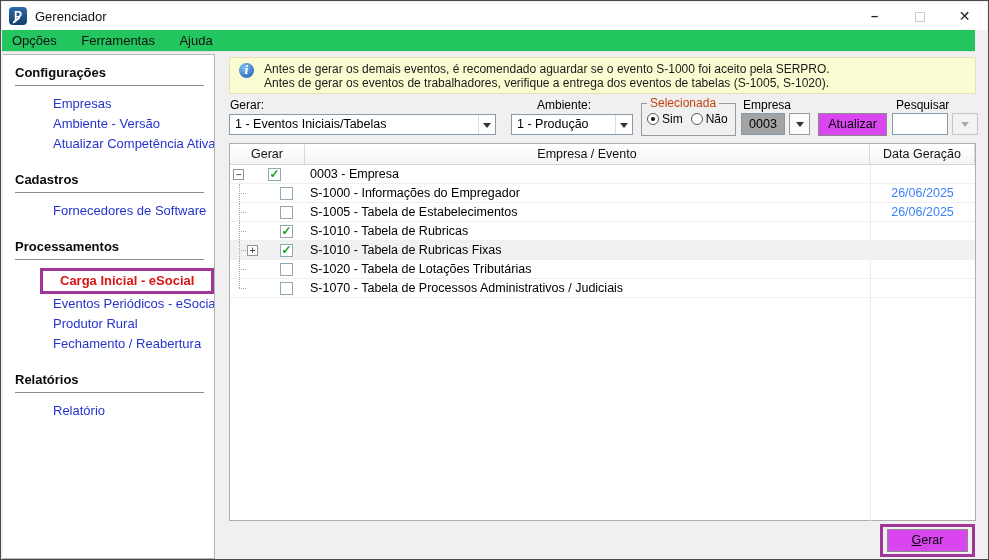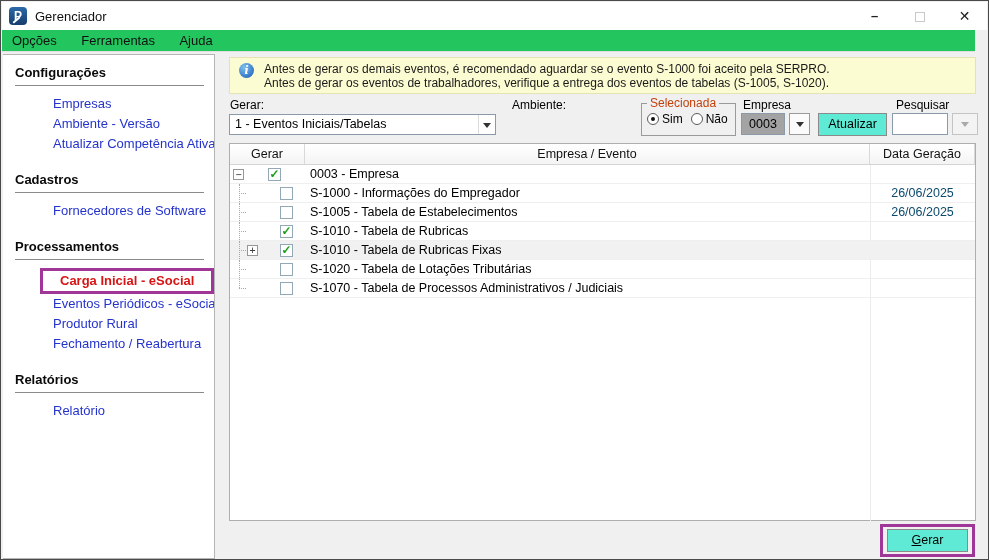--- a/index.html
+++ b/index.html
@@ -31,21 +31,21 @@
   .annotation-box { display:inline-block; margin-left:37px; border:3px solid #a13699; padding:1px 17px; background:transparent; }
   .annotation-box .side-link { margin-left:0; color:#d81414; font-weight:bold; height:18px; line-height:18px; }
 
   
   .banner { position:absolute; left:228px; top:56px; width:747px; height:37px; background:#fcfcd3; border:1px solid #e3e3b5; }
   .info-icon { position:absolute; left:9px; top:5px; width:15px; height:15px; border-radius:50%; background:radial-gradient(circle at 35% 30%, #7fc0ee, #1458b8); color:#fff; font-family:"DejaVu Serif", serif; font-style:italic; font-weight:bold; font-size:11px; text-align:center; line-height:15px; }
   .banner-text { position:absolute; left:34px; top:4px; font-size:12px; color:#1a1a1a; line-height:14px; white-space:nowrap; }
 
   .ctl-label { position:absolute; font-size:12px; color:#000; }
   #lbl-gerar { left:229px; top:97px; }
-  #lbl-ambiente { left:511px; top:97px; }
+  #lbl-ambiente { left:536px; top:97px; }
   #lbl-empresa { left:742px; top:97px; }
   #lbl-pesquisar { left:895px; top:97px; }
 
   .combo { position:absolute; height:21px; background:#fff; border:1px solid #8a9aa8; }
   .combo .val { position:absolute; left:5px; top:0; line-height:19px; font-size:12.5px; color:#000; white-space:nowrap; }
   .combo .arrowzone { position:absolute; right:0; top:0; bottom:0; width:17px; border-left:1px solid #dcdcdc; }
   .tri { position:absolute; left:50%; top:50%; margin:-2px 0 0 -4px; width:0; height:0; border-left:4px solid transparent; border-right:4px solid transparent; border-top:5px solid #333; }
   #combo-gerar { left:228px; top:113px; width:267px; }
   #combo-ambiente { left:510px; top:113px; width:122px; }
 
@@ -57,34 +57,34 @@
   .radio-lbl { font-size:12px; margin-left:3px; }
   .radio-group-item { display:flex; align-items:center; }
 
   .field { position:absolute; background:#a3a3a3; border:1px solid #8a9aa8; font-size:12.5px; }
   #empresa-field { left:740px; top:112px; width:44px; height:22px; text-align:center; line-height:20px; }
   .dd-btn { position:absolute; width:21px; height:22px; background:#fbfbfb; border:1px solid #9a9a9a; }
   #empresa-arrow { left:788px; top:112px; }
   #pesquisar-arrow { left:951px; top:112px; width:26px; background:#f3f3f3; border-color:#c4c4c4; }
   #pesquisar-arrow .tri { border-top-color:#a9a9a9; }
   #pesquisar-input { left:891px; top:112px; width:56px; height:22px; border:1px solid #8a9aa8; font-size:12.5px; padding:0 4px; background:#fff; }
-  .push-btn { position:absolute; background:#5eead4; border:1px solid #8a8a8a; font-size:12.5px; color:#000; text-align:center; }
+  .push-btn { position:absolute; background:#d946ef; border:1px solid #8a8a8a; font-size:12.5px; color:#000; text-align:center; }
   #btn-atualizar { left:817px; top:112px; width:69px; height:23px; line-height:21px; }
 
   
   .grid { position:absolute; left:228px; top:142px; width:747px; height:378px; background:#fff; border:1px solid #aeaeae; }
   .grid-header { display:flex; height:21px; background:linear-gradient(#ffffff,#f4f4f4); border-bottom:1px solid #d5d5d5; }
   .grid-header .hcell { font-size:12.5px; color:#111; text-align:center; line-height:20px; border-right:1px solid #d9d9d9; }
   .hcell.c1 { width:75px; } .hcell.c2 { width:565px; } .hcell.c3 { width:105px; }
   .grid-body { position:relative; }
   .body-colline { position:absolute; left:640px; top:0; height:356px; border-left:1px solid #ececec; }
   .grid-row { position:relative; height:19px; border-bottom:1px solid #efefef; }
   .grid-row.highlight { background:#f1f1f1; }
   .row-label { position:absolute; left:80px; top:0; line-height:19px; font-size:12.5px; color:#000; white-space:nowrap; }
-  .row-date { position:absolute; left:640px; width:105px; top:0; line-height:19px; font-size:12.5px; text-align:center; color:#0c4a6e; }
+  .row-date { position:absolute; left:640px; width:105px; top:0; line-height:19px; font-size:12.5px; text-align:center; color:#3b82f6; }
   .checkbox { position:absolute; top:3px; width:13px; height:13px; background:#fff; border:1px solid #92a8b4; text-align:center; }
   .checkbox.root { left:38px; } .checkbox.child { left:50px; }
   .checkbox .mark { position:absolute; left:0; top:-1px; width:11px; height:13px; color:#179e17; font-size:12px; font-weight:bold; line-height:13px; }
   .expander { position:absolute; top:4px; width:11px; height:11px; background:#fff; border:1px solid #969696; font-size:10px; line-height:9px; text-align:center; color:#404040; font-family:"DejaVu Sans Mono", monospace; }
   .expander.root { left:3px; } .expander.child { left:17px; }
   .vline { position:absolute; left:9px; top:0; bottom:0; border-left:1px dotted #a8a8a8; }
   .vline.last { bottom:50%; }
   .hstub { position:absolute; left:9px; top:9px; width:7px; border-top:1px dotted #a8a8a8; }
 
   
@@ -144,20 +144,26 @@
 
   <div class="ctl-label" id="lbl-gerar">Gerar:</div>
   <div class="combo" id="combo-gerar">
     <span class="val">1 - Eventos Iniciais/Tabelas</span>
     <span class="arrowzone">
         <span class="tri"></span>
       </span>
   </div>
 
   <div class="ctl-label" id="lbl-ambiente">Ambiente:</div>
+  <div class="combo" id="combo-ambiente">
+    <span class="val">1 - Produção</span>
+    <span class="arrowzone">
+        <span class="tri"></span>
+      </span>
+  </div>
 
   <div class="groupbox">
     <span class="gb-label">Selecionada</span>
     <div class="radio-row">
       <span class="radio-group-item">
         <span class="radio sel"></span>
         <span class="radio-lbl">Sim</span>
       </span>
       <span class="radio-group-item">
         <span class="radio"></span>

